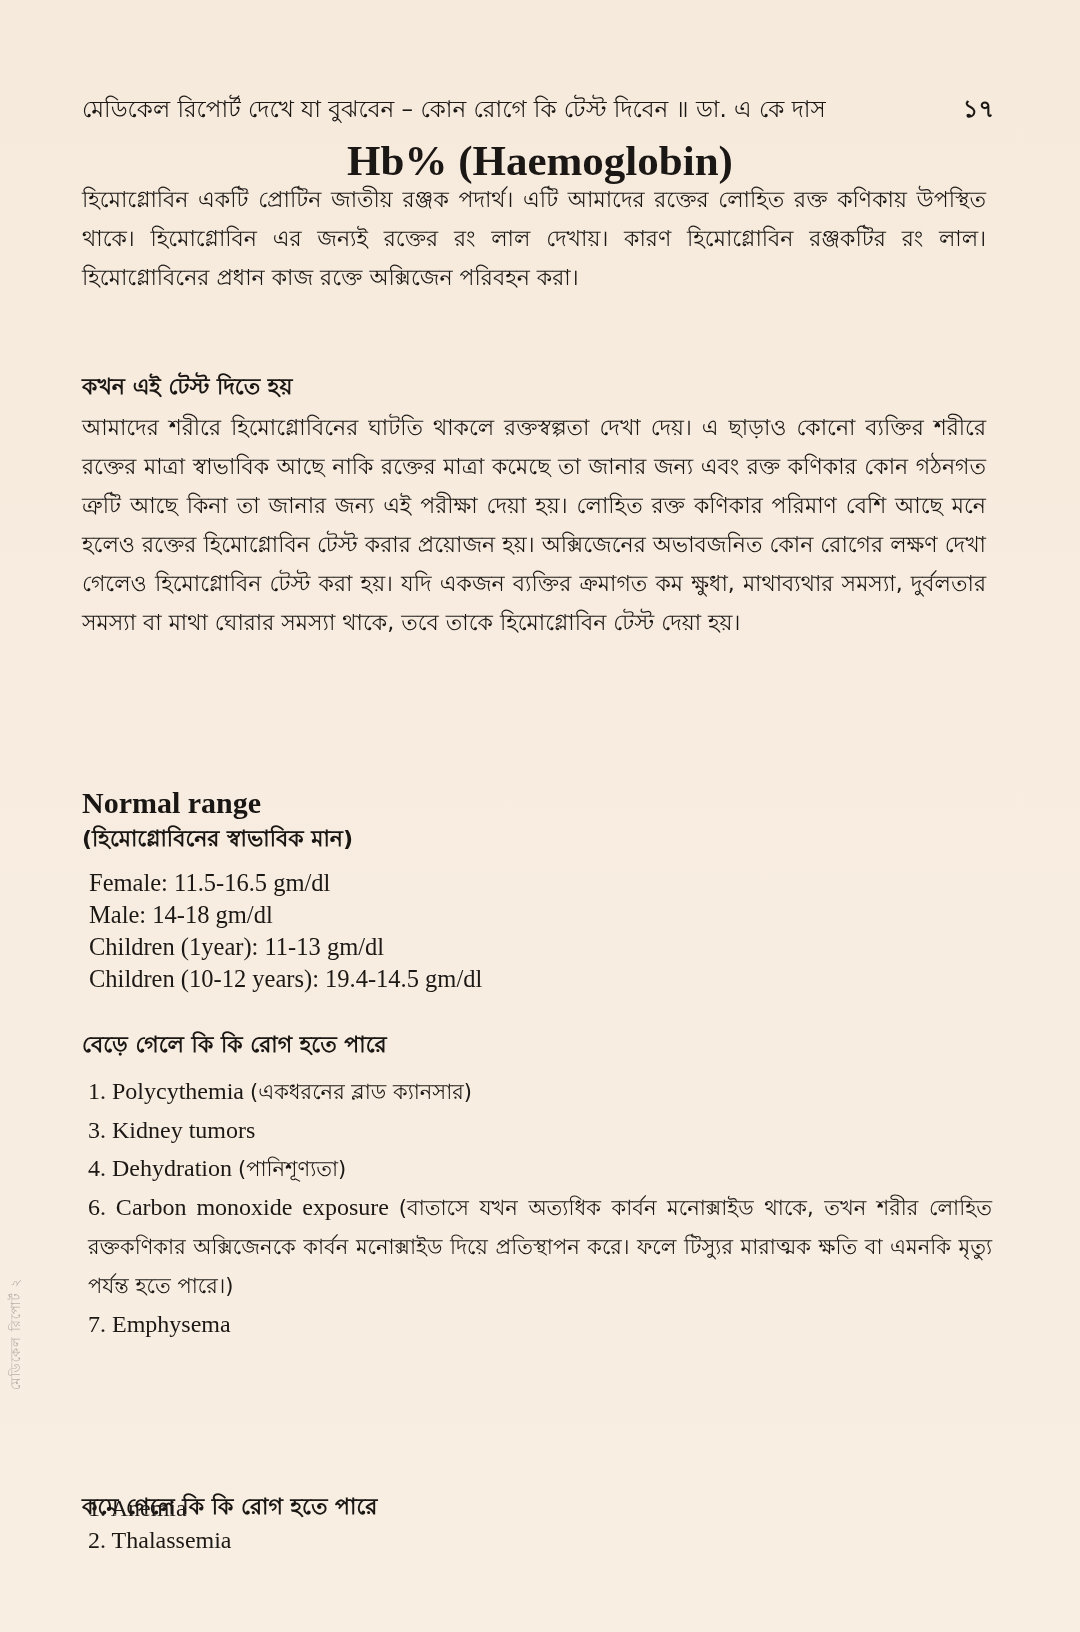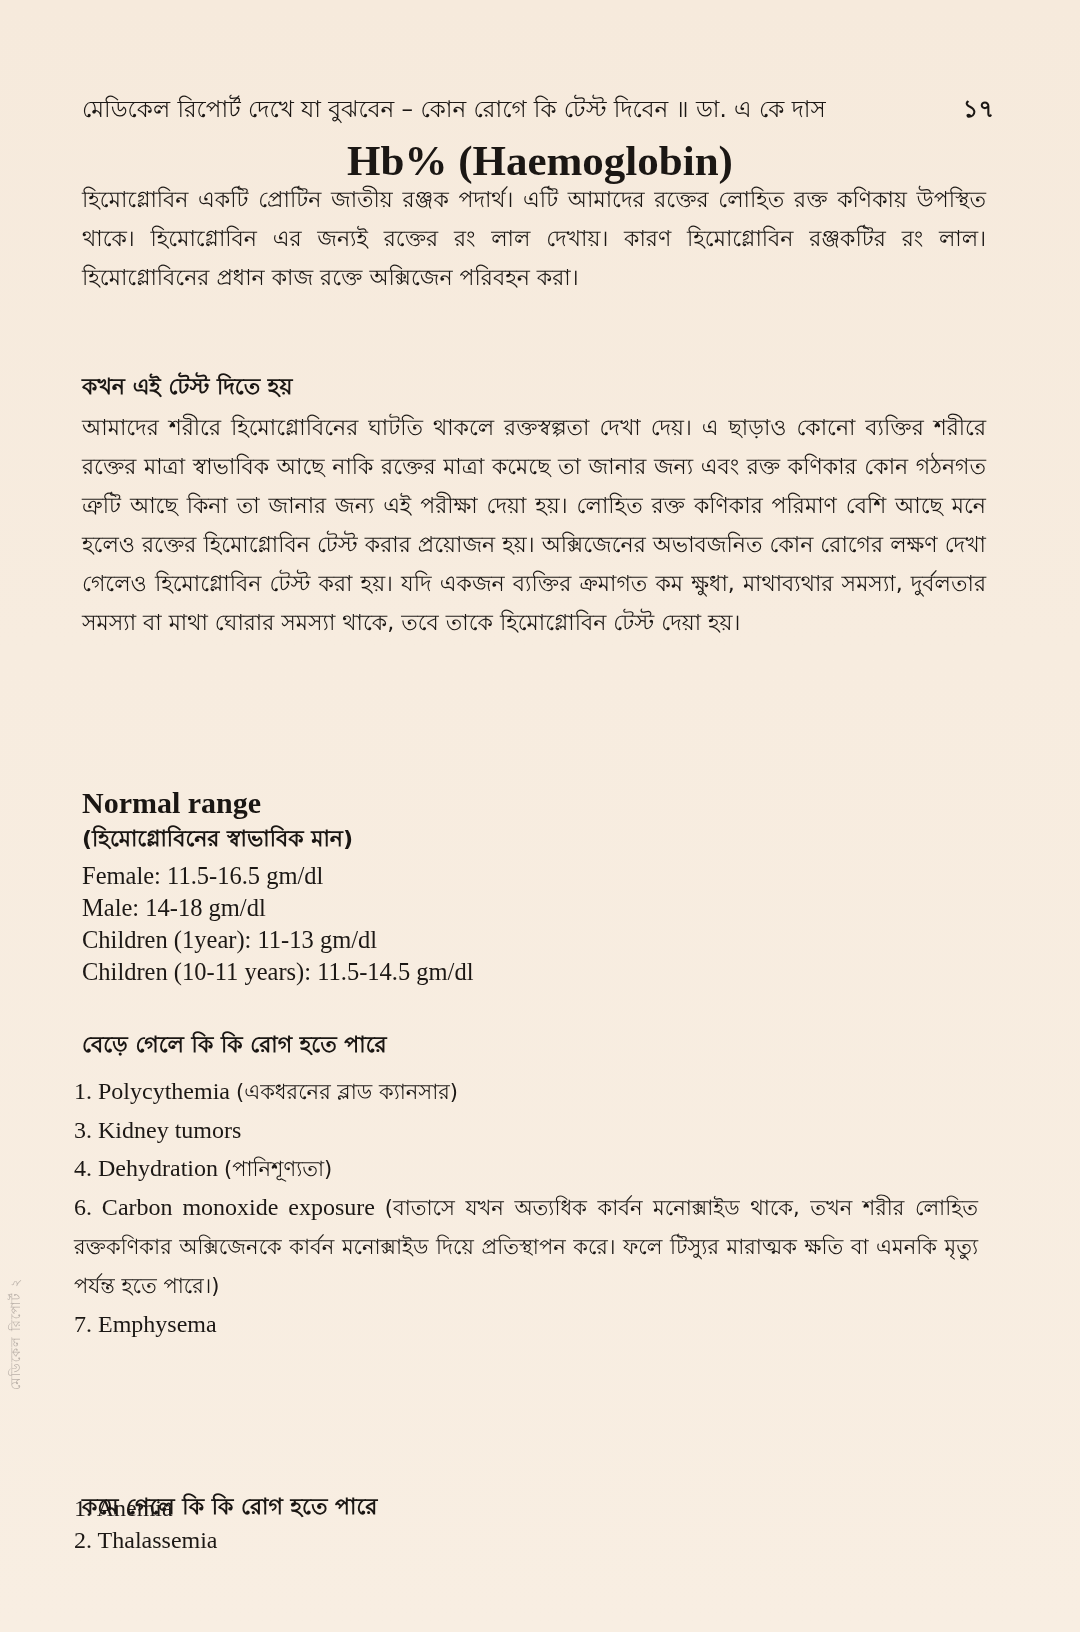--- a/index.html
+++ b/index.html
@@ -76,28 +76,28 @@
       font-size: 30px;
       line-height: 34px;
       color: #1a1613;
     }
     .range-list {
       position: absolute;
       left: 82px;
       font-family: "Liberation Serif", serif;
       font-size: 24.5px;
       line-height: 32px;
-      margin: 0;
+      margin: 7px;
       padding: 0;
       list-style: none;
       color: #1c1815;
     }
     .disease-list {
       position: absolute;
-      left: 74px;
+      left: 88px;
       width: 904px;
       margin: 0;
       padding: 0;
       list-style: none;
       font-family: "Liberation Serif", serif;
       font-size: 24px;
       color: #1c1815;
     }
     .disease-list li {
       line-height: 38px;
@@ -143,21 +143,21 @@
 
   <div class="bn-para" style="top:408px;">আমাদের শরীরে হিমোগ্লোবিনের ঘাটতি থাকলে রক্তস্বল্পতা দেখা দেয়। এ ছাড়াও কোনো ব্যক্তির শরীরে রক্তের মাত্রা স্বাভাবিক আছে নাকি রক্তের মাত্রা কমেছে তা জানার জন্য এবং রক্ত কণিকার কোন গঠনগত ত্রুটি আছে কিনা তা জানার জন্য এই পরীক্ষা দেয়া হয়। লোহিত রক্ত কণিকার পরিমাণ বেশি আছে মনে হলেও রক্তের হিমোগ্লোবিন টেস্ট করার প্রয়োজন হয়। অক্সিজেনের অভাবজনিত কোন রোগের লক্ষণ দেখা গেলেও হিমোগ্লোবিন টেস্ট করা হয়। যদি একজন ব্যক্তির ক্রমাগত কম ক্ষুধা, মাথাব্যথার সমস্যা, দুর্বলতার সমস্যা বা মাথা ঘোরার সমস্যা থাকে, তবে তাকে হিমোগ্লোবিন টেস্ট দেয়া হয়।</div>
 
   <div class="en-heading" style="top:786px;">Normal range</div>
   <div class="bn-heading" style="top:822px;">(হিমোগ্লোবিনের স্বাভাবিক মান)</div>
 
   <ul class="range-list" style="top:860px;">
     <li>Female: 11.5-16.5 gm/dl</li>
     <li>Male: 14-18 gm/dl</li>
     <li>Children (1year): 11-13 gm/dl</li>
-    <li>Children (10-11 years): 11.5-14.5 gm/dl</li>
+    <li>Children (10-12 years): 19.4-14.5 gm/dl</li>
   </ul>
 
   <div class="bn-heading" style="top:1028px;">বেড়ে গেলে কি কি রোগ হতে পারে</div>
 
   <ul class="disease-list" style="top:1072px;">
     <li><span>1. Polycythemia </span><span class="bn">(একধরনের ব্লাড ক্যানসার)</span></li>
     <li><span>3. Kidney tumors</span></li>
     <li><span>4. Dehydration </span><span class="bn">(পানিশূণ্যতা)</span></li>
     <li><span>6. Carbon monoxide exposure </span><span class="bn">(বাতাসে যখন অত্যধিক কার্বন মনোক্সাইড থাকে, তখন শরীর লোহিত রক্তকণিকার অক্সিজেনকে কার্বন মনোক্সাইড দিয়ে প্রতিস্থাপন করে। ফলে টিস্যুর মারাত্মক ক্ষতি বা এমনকি মৃত্যু পর্যন্ত হতে পারে।)</span></li>
     <li><span>7. Emphysema</span></li>

